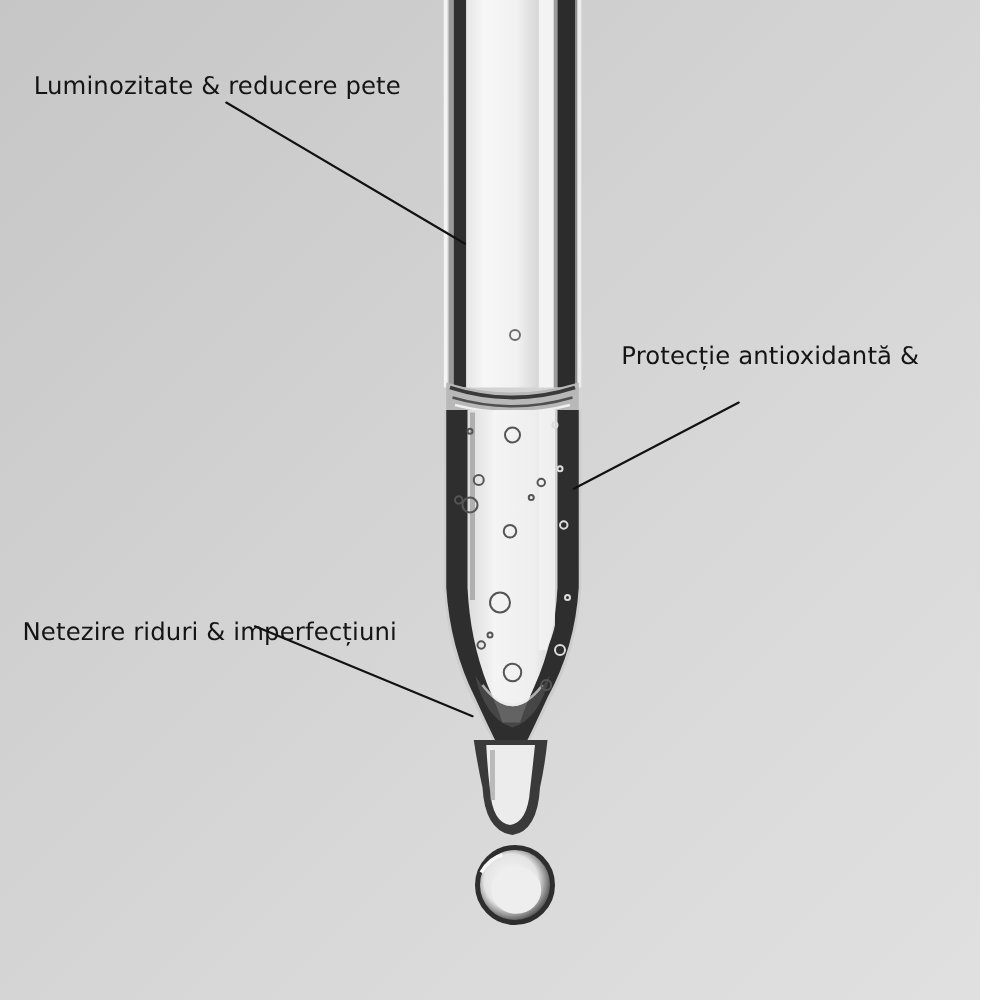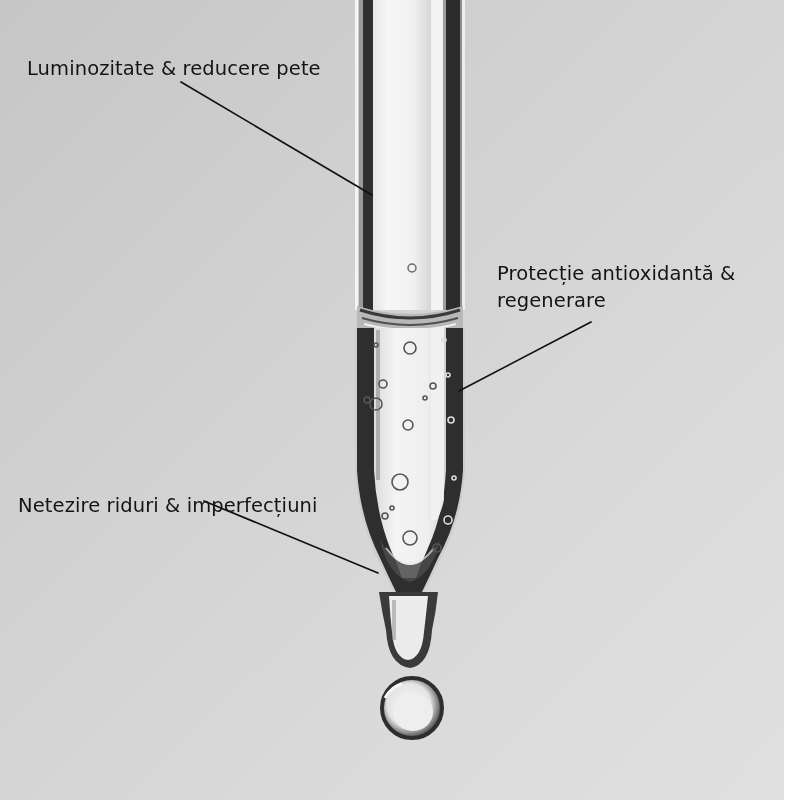--- a/index.html
+++ b/index.html
@@ -11,21 +11,21 @@
       position: relative; width: 784px; height: 800px;
       background: linear-gradient(135deg, #c6c6c6 0%, #d2d2d2 40%, #dadada 70%, #e0e0e0 100%);
       overflow: hidden;
     }
     .art { position: absolute; left: 0; top: 0; width: 800px; height: 800px; }
     .label {
       position: absolute; color: #141414; font-size: 19.5px; line-height: 27px;
       letter-spacing: 0.1px; white-space: nowrap;
     }
     .label.l1 { left: 27px; top: 55px; }
-    .label.l2 { left: 497px; top: 260px; }
+    .label.l2 { left: 497px; top: 271px; }
     .label.l3 { left: 18px; top: 492px; }
   </style>
 </head>
 <body>
 
 <div class="canvas">
 
   <svg class="art" viewBox="0 0 800 800">
     <defs>
       <linearGradient id="tubeInner" x1="0" x2="1" y1="0" y2="0">
@@ -120,20 +120,19 @@
       <line x1="204" y1="501" x2="378" y2="573"></line>
     </g>
   </svg>
 
   <div class="label l1">
     <span>Luminozitate &amp; reducere pete</span>
   </div>
 
   <div class="label l2">
     <div>Protecție antioxidantă &amp;</div>
-    <div>regenerare</div>
   </div>
 
   <div class="label l3">
     <span>Netezire riduri &amp; imperfecțiuni</span>
   </div>
 
 </div>
 
 </body></html>

